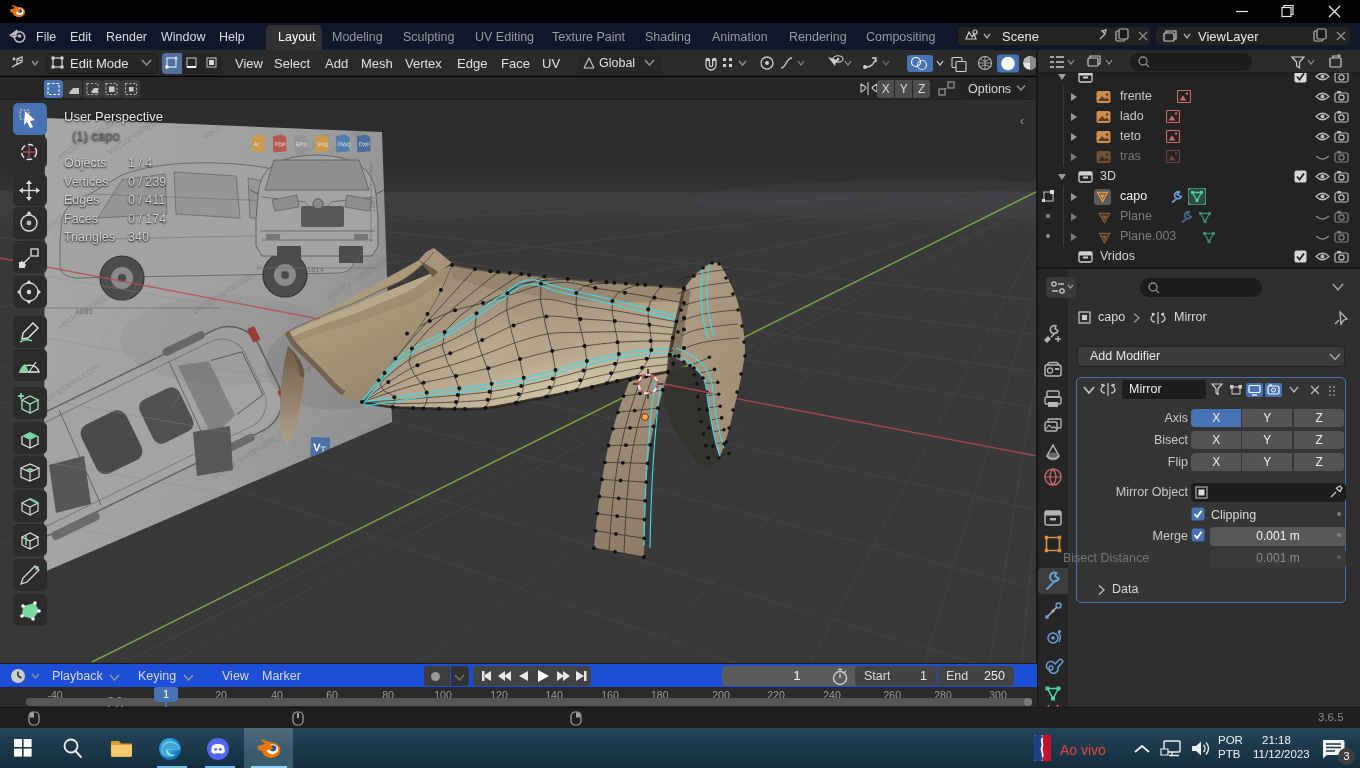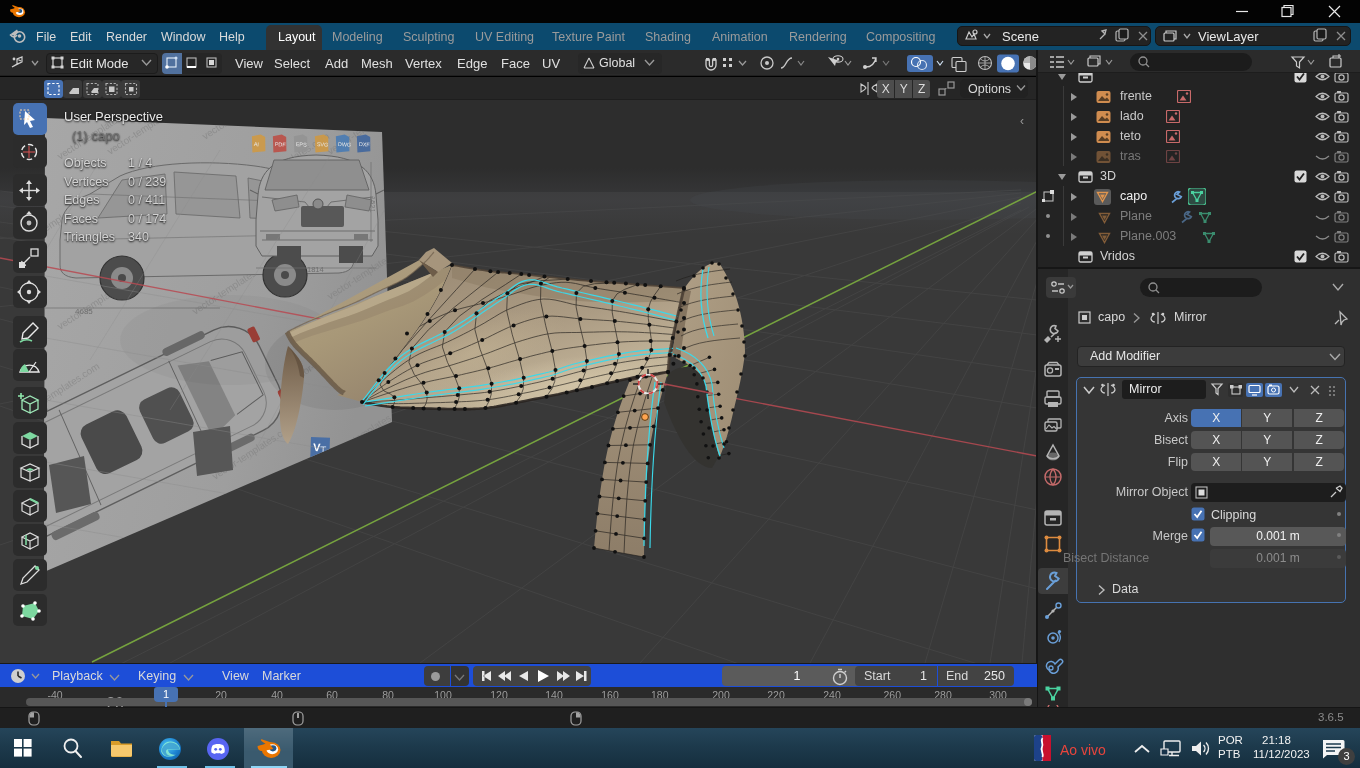--- a/index.html
+++ b/index.html
@@ -13,21 +13,21 @@
 <ellipse cx="15.6" cy="11.4" rx="3.2" ry="2.8" fill="#265787"></ellipse>
 <path d="M1.5,9.2 L12,6.4 L16,12 L6.5,13.8 C3.5,14.2 1.2,12.4 1.5,9.2 Z" fill="#ea7600"></path>
 </svg>
     <svg class="a" style="left:1220px;top:0" width="140" height="23">
 <line x1="16" y1="11.5" x2="28" y2="11.5" stroke="#e8e8e8" stroke-width="1.2"></line>
 <rect x="62" y="7.5" width="9" height="9" fill="none" stroke="#e8e8e8" stroke-width="1.2"></rect>
       <path d="M64,7.5 v-2 h9 v9 h-2" fill="none" stroke="#e8e8e8" stroke-width="1.2"></path>
 <path d="M109,6 L120,17 M120,6 L109,17" stroke="#e8e8e8" stroke-width="1.2"></path>
 </svg>
   </div>
-<div class="a" style="left:0;top:23px;width:1360px;height:27px;background:#0c4a6e">
+<div class="a" style="left:0;top:23px;width:1360px;height:27px;background:#0f172a">
     <svg class="a" style="left:8px;top:3px" width="20" height="20" viewBox="0 0 20 20">
 <circle cx="11.5" cy="11" r="5.2" fill="none" stroke="#bdbdbd" stroke-width="1.6"></circle>
 <circle cx="11.5" cy="10" r="1.8" fill="#bdbdbd"></circle>
 <path d="M2,8.5 L9,3.5 L10.5,6.5 L6.5,9.5 Z" fill="#bdbdbd"></path>
 <path d="M2,8.5 Q6,13 9,9" fill="none" stroke="#bdbdbd" stroke-width="1.6"></path>
 </svg>
     <div class="t" style="left:36px;top:6.5px;font-size:12.5px;color:#dadada">File</div>
     <div class="t" style="left:70px;top:6.5px;font-size:12.5px;color:#dadada">Edit</div>
     <div class="t" style="left:106px;top:6.5px;font-size:12.5px;color:#dadada">Render</div>
     <div class="t" style="left:161px;top:6.5px;font-size:12.5px;color:#dadada">Window</div>

